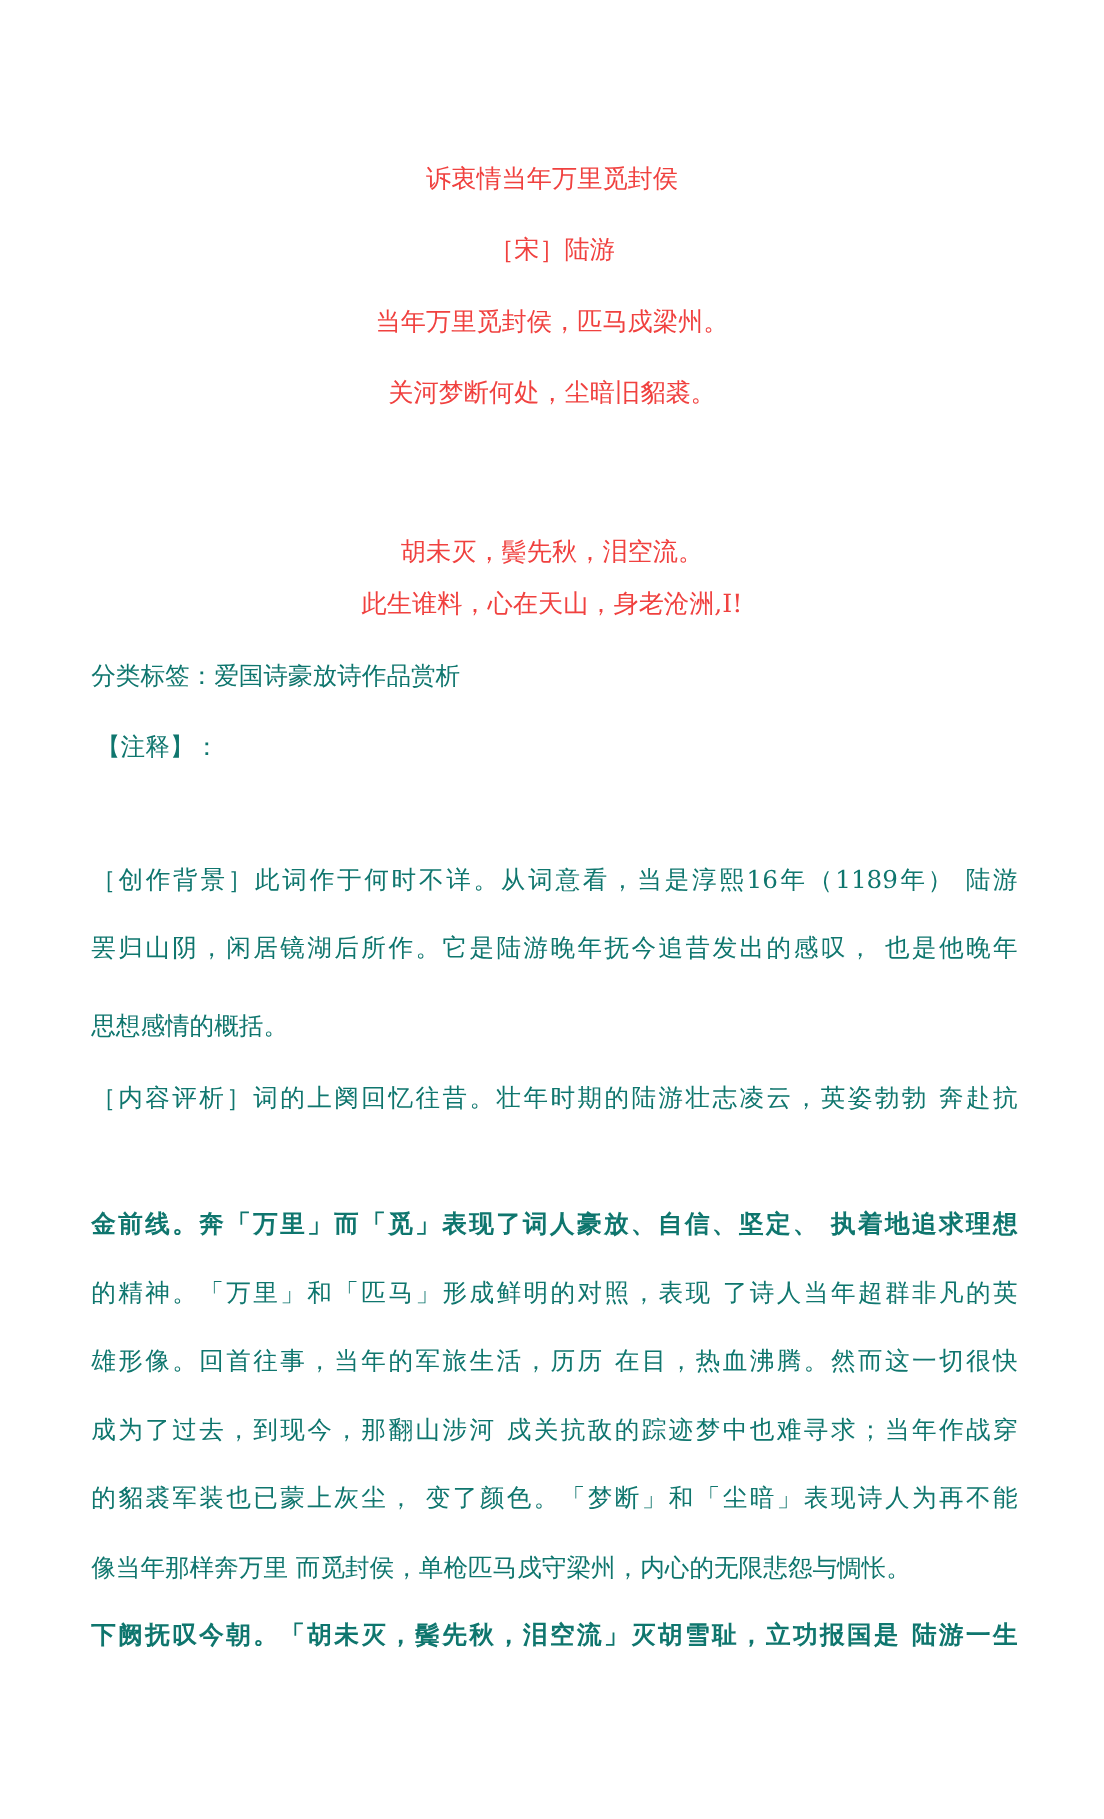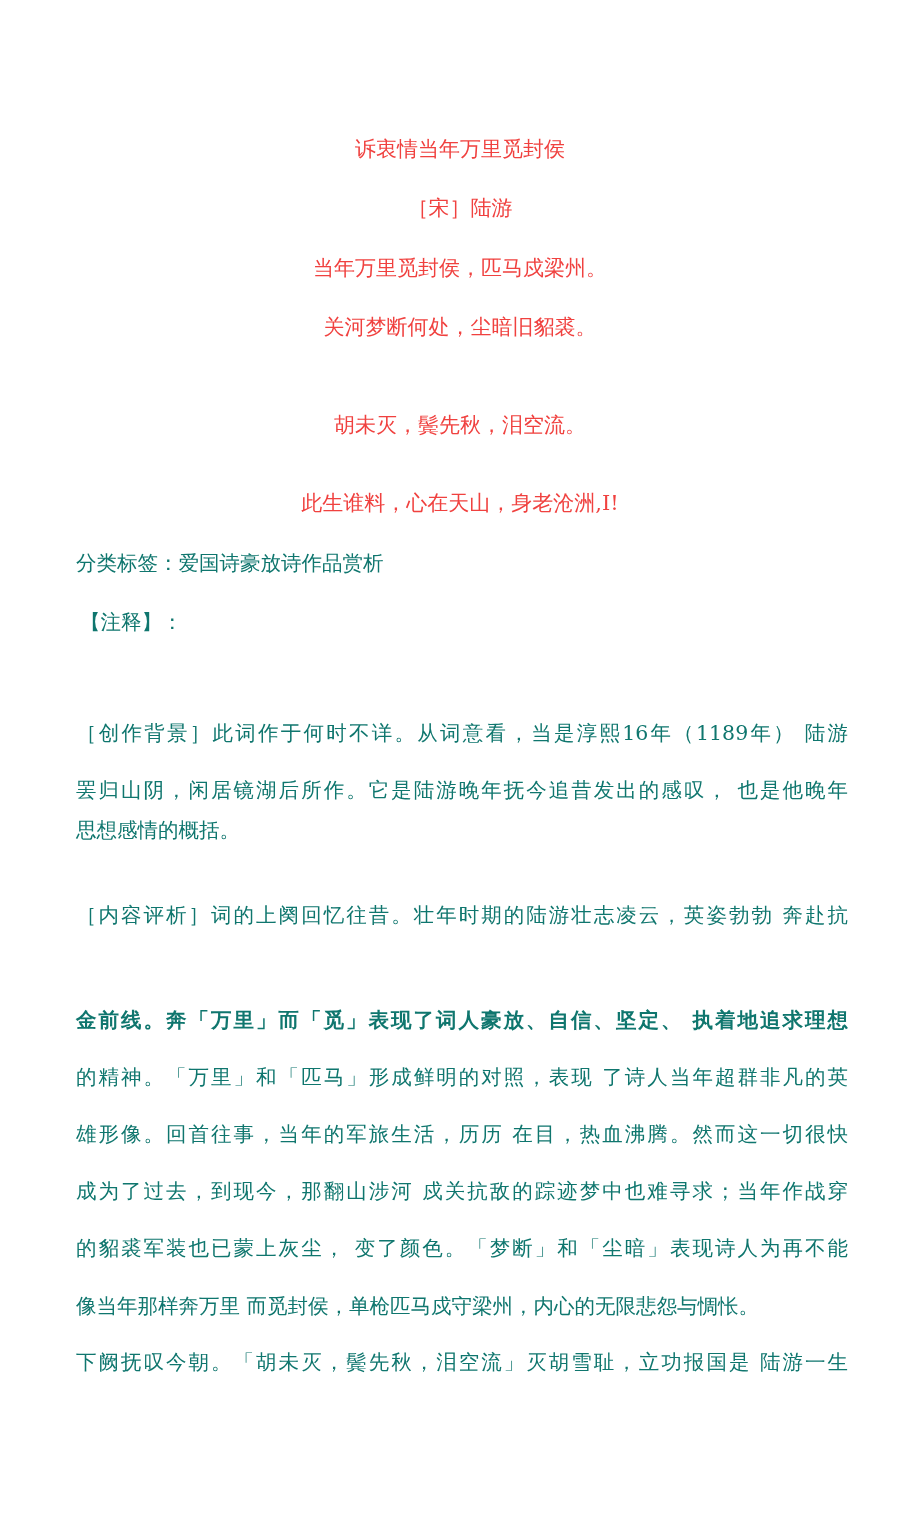--- a/index.html
+++ b/index.html
@@ -48,33 +48,33 @@
   </style>
 </head>
 <body>
 
 <div class="page">
 
   <div class="poem-line" style="top: 135px; color: rgb(240, 65, 63);">诉衷情当年万里觅封侯</div>
   <div class="poem-line" style="top: 194px; color: rgb(240, 65, 63);">［宋］陆游</div>
   <div class="poem-line" style="top: 254px; color: rgb(240, 65, 63);">当年万里觅封侯，匹马戍梁州。</div>
   <div class="poem-line" style="top: 313px; color: rgb(240, 65, 63);">关河梦断何处，尘暗旧貂裘。</div>
-  <div class="poem-line" style="top: 411px; color: rgb(240, 65, 63);">胡未灭，鬓先秋，泪空流。</div>
+  <div class="poem-line" style="top: 446px; color: rgb(240, 65, 63);">胡未灭，鬓先秋，泪空流。</div>
   <div class="poem-line" style="top: 489px; color: rgb(240, 65, 63);">此生谁料，心在天山，身老沧洲,I!</div>
 
   <div class="line" style="top:549px;">分类标签：爱国诗豪放诗作品赏析</div>
 
   <div class="line" style="top:608px; left:80px;">【注释】：</div>
 
   <div class="line justify" style="top:719px;">［创作背景］此词作于何时不详。从词意看，当是淳熙16年（1189年）  陆游</div>
   <div class="line justify" style="top:776px;">罢归山阴，闲居镜湖后所作。它是陆游晚年抚今追昔发出的感叹，  也是他晚年</div>
-  <div class="line" style="top:816px;">思想感情的概括。</div>
+  <div class="line" style="top:841px;">思想感情的概括。</div>
 
   <div class="line justify" style="top:901px;">［内容评析］词的上阕回忆往昔。壮年时期的陆游壮志凌云，英姿勃勃 奔赴抗</div>
   <div class="line justify" style="top:1006px;font-weight:bold;">金前线。奔「万里」而「觅」表现了词人豪放、自信、坚定、 执着地追求理想</div>
   <div class="line justify" style="top:1063px;">的精神。「万里」和「匹马」形成鲜明的对照，表现 了诗人当年超群非凡的英</div>
   <div class="line justify" style="top:1177px;">成为了过去，到现今，那翻山涉河 戍关抗敌的踪迹梦中也难寻求；当年作战穿</div>
   <div class="line justify" style="top:1120px;">雄形像。回首往事，当年的军旅生活，历历 在目，热血沸腾。然而这一切很快</div>
   <div class="line justify" style="top:1234px;">的貂裘军装也已蒙上灰尘，  变了颜色。「梦断」和「尘暗」表现诗人为再不能</div>
   <div class="line" style="top:1292px;">像当年那样奔万里 而觅封侯，单枪匹马戍守梁州，内心的无限悲怨与惆怅。</div>
-  <div class="line justify" style="top:1348px;">下阙抚叹今朝。「胡未灭，鬓先秋，泪空流」灭胡雪耻，立功报国是 陆游一生</div>
+  <div class="line justify" style="top:1348px;font-weight:bold;">下阙抚叹今朝。「胡未灭，鬓先秋，泪空流」灭胡雪耻，立功报国是 陆游一生</div>
 
 </div>
 
 </body></html>

